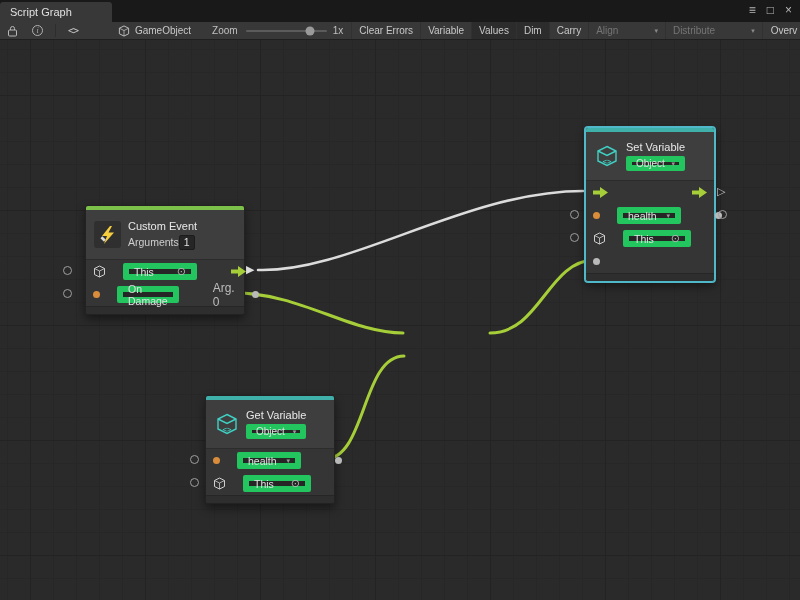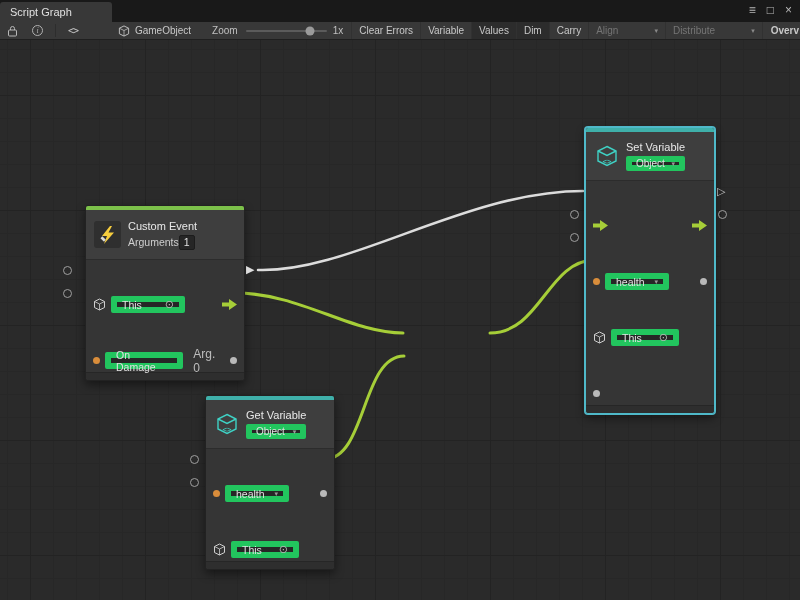--- a/index.html
+++ b/index.html
@@ -22,21 +22,21 @@
   .tb-btn { display:flex; align-items:center; gap:3px; padding:0 7px; border-left:1px solid #313131; white-space:nowrap; }
   .tb-btn.pressed { background:#2c2c2c; }
   .tb-btn.disabled { color:#757575;gap:36px; }
   .dd-ar { font-size:7px; color:#8a8a8a; }
   .go { margin-left:26px; gap:5px; border-left:none; }
   .zoom-label { display:flex; align-items:center; padding:0 8px 0 14px; color:#c0c0c0; }
   .zoom-slider { position:relative; width:92px; display:flex; align-items:center; }
   .zoom-slider .track { width:100%; height:2px; background:#5b5b5b; border-radius:1px; }
   .zoom-slider .handle { position:absolute; left:80%; top:50%; transform:translate(-50%,-50%); width:9px; height:9px; background:#9a9a9a; border-radius:50%; }
   .zoom-value { display:flex; align-items:center; padding:0 8px 0 6px; color:#c0c0c0; }
-  .overflow { margin-left:auto; padding:0 2px 0 8px; overflow:hidden; width:42px;font-weight:bold; }
+  .overflow { margin-left:auto; padding:0 2px 0 8px; overflow:hidden; width:42px; }
 
   
   .canvas { position:relative; flex:1; background-color:#2a2a2a;
     background-image:
       linear-gradient(to bottom,#232323 1px,transparent 1px),
       linear-gradient(to right,#232323 1px,transparent 1px),
       linear-gradient(to bottom,#272727 1px,transparent 1px),
       linear-gradient(to right,#272727 1px,transparent 1px);
     background-size:115px 115px,115px 115px,23px 23px,23px 23px;
     background-position:30px 55px,30px 55px,7px 9px,7px 9px;
@@ -52,21 +52,21 @@
   .accent.green { background:#7cc14a; }
   .accent.teal { background:#3fb0aa; }
   .n-header { display:flex; align-items:center; gap:7px; padding:0 8px; background:#3e3e3e; }
   .hdr-lines { display:flex; flex-direction:column; gap:3px; }
   .n-title { font-size:11px; color:#e8e8e8; }
   .n-sub { display:flex; align-items:center; gap:0; font-size:10.5px; color:#cfcfcf; }
   .numf { background:#262626; border:1px solid #1c1c1c; border-radius:2px; min-width:16px; height:15px; display:inline-flex; align-items:center; justify-content:center; padding:0 4px; color:#e0e0e0; font-size:10.5px; }
   .icon-box { width:27px; height:27px; background:#2f2f2f; border-radius:3px; display:flex; align-items:center; justify-content:center; flex:none; }
   .icon-box.plain { background:transparent; width:25px; height:25px; }
   .n-body { background:#353535; border-top:1px solid #2c2c2c; }
-  .prow { display:flex; align-items:center; gap:5px; height:23px; padding:0 7px; font-size:11px; color:#d6d6d6;margin-top:33px; }
+  .prow { display:flex; align-items:center; gap:17px; height:23px; padding:0 7px; font-size:11px; color:#d6d6d6; }
   .flex { flex:1; }
   .dot { width:7px; height:7px; border-radius:50%; background:#b9b9b9; flex:none; }
   .dot.orange { background:#d98d3b; }
   .dd { background:#262626; border:6px solid #22c55e; border-radius:2px; height:17px; display:inline-flex; align-items:center; justify-content:space-between; padding:0 5px; gap:5px; font-size:10.5px; color:#e0e0e0; }
   .dd .arrow { font-size:7px; color:#9a9a9a; }
   .dd .tgt { font-size:11px; color:#b5b5b5; line-height:1; }
   .mini-dd { height:15px; font-size:10px; padding:0 4px; gap:5px; min-width:54px; }
   .plabel { color:#bdbdbd; font-size:12px; }
   .n-footer { height:8px; background:#2e2e2e; border-top:1px solid #262626; border-radius:0 0 3px 3px; }
   .minus-icon { display:inline-block; width:13px; height:3px; background:#e4e4e4; border-radius:1px; }

